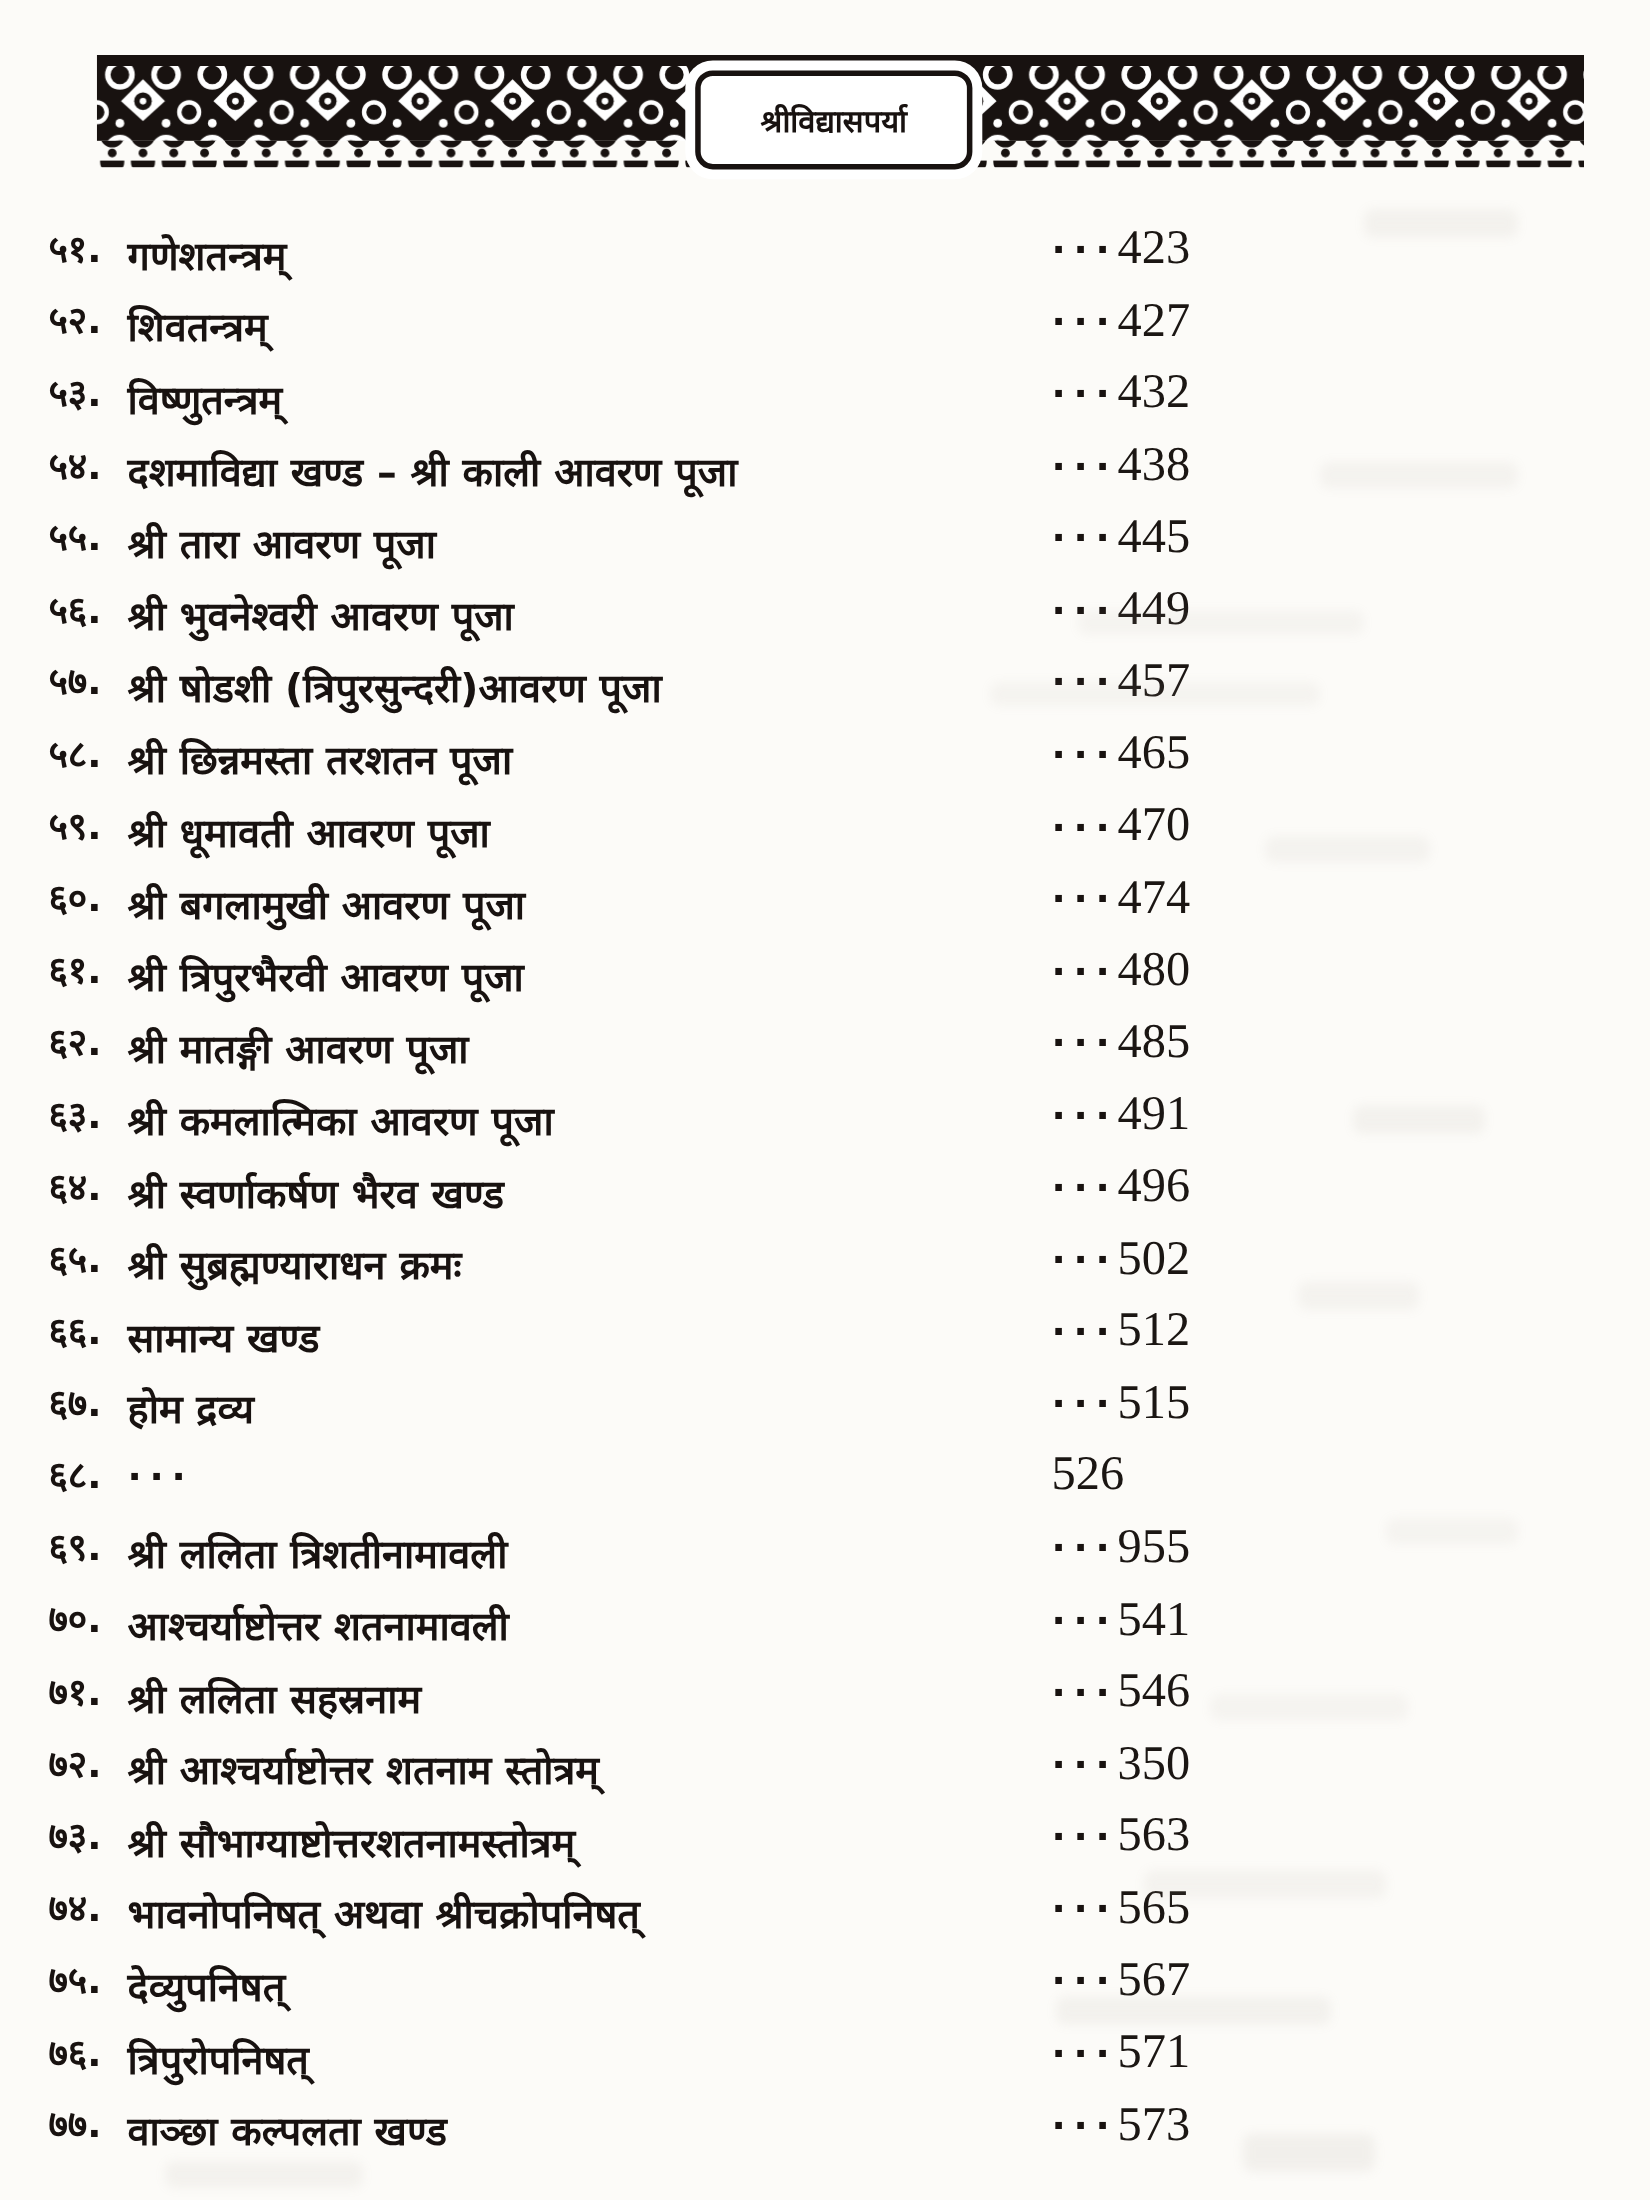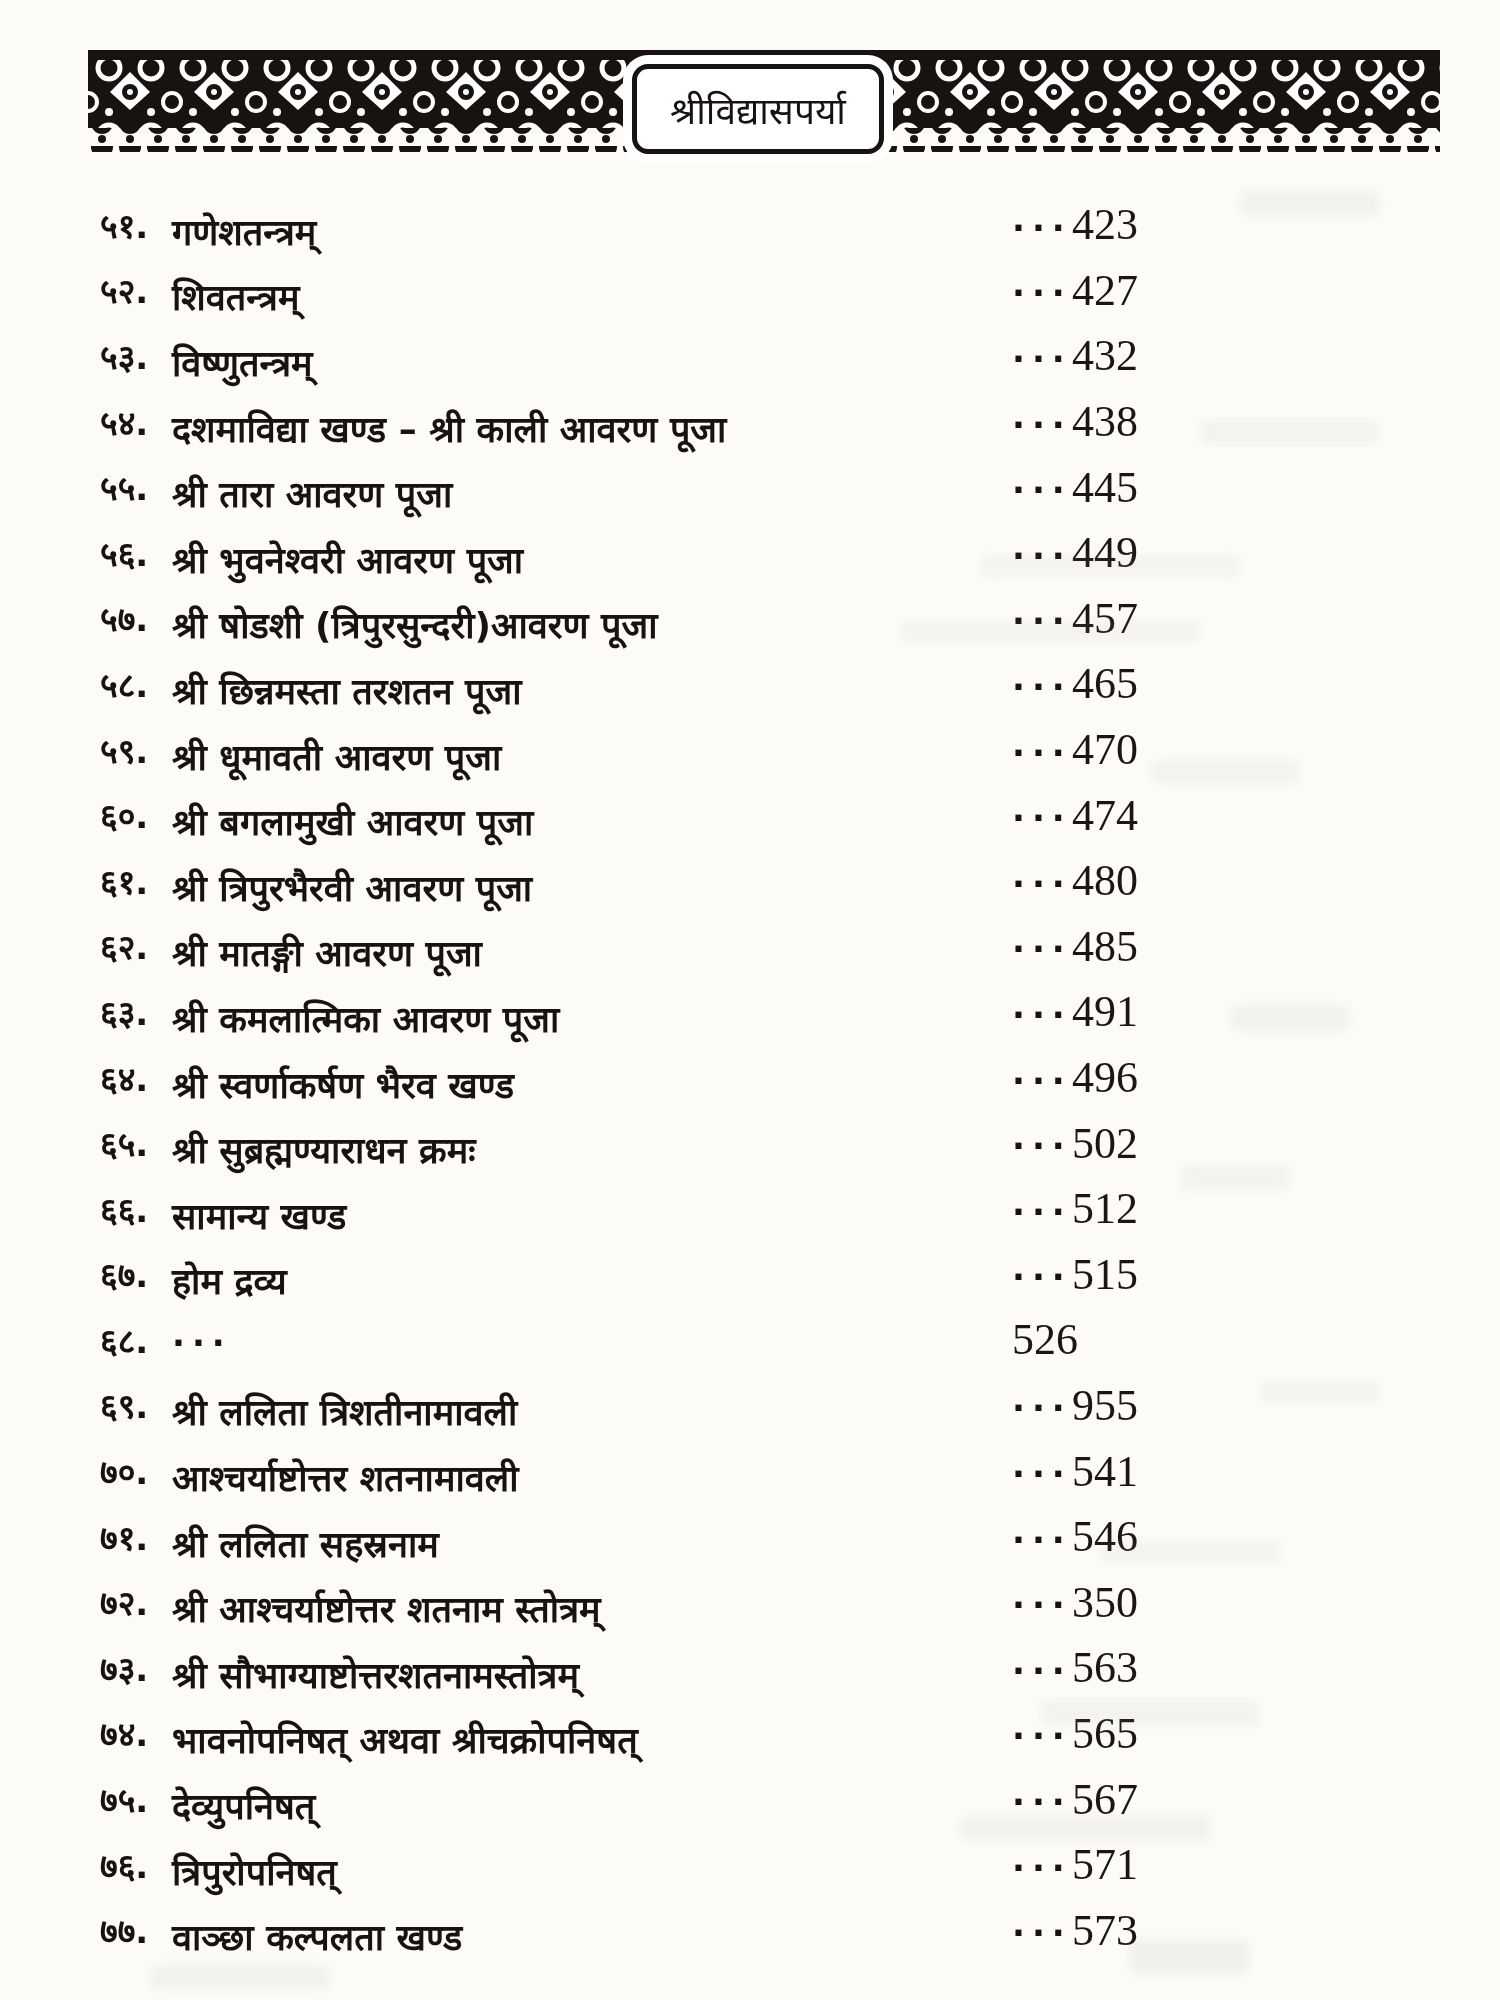--- a/index.html
+++ b/index.html
@@ -18,30 +18,30 @@
   .band svg{display:block;}
   .title-box{
     position:absolute;left:544px;top:14px;width:242px;height:80px;
     background:#ffffff;
     border:5px solid #181210;
     border-radius:16px;
     box-shadow:0 0 0 9px #ffffff;
     display:flex;align-items:center;justify-content:center;
   }
   .title-box .t{
-    font-size:37px;font-weight:400;letter-spacing:0;
+    font-size:28px;font-weight:700;letter-spacing:0;
     white-space:nowrap;
   }
   
   .toc{
     position:absolute;left:0;top:192px;width:1500px;
   }
   .row{
     height:65.6px;
-    padding-left:100px;
+    padding-left:44px;
     display:grid;
     grid-template-columns:72px 840px 60px 190px;
     align-items:center;
   }
   .num{
     font-size:34px;font-weight:600;
   }
   .etitle{
     font-size:36px;font-weight:600;
     white-space:nowrap;overflow:visible;margin-top:13px;

